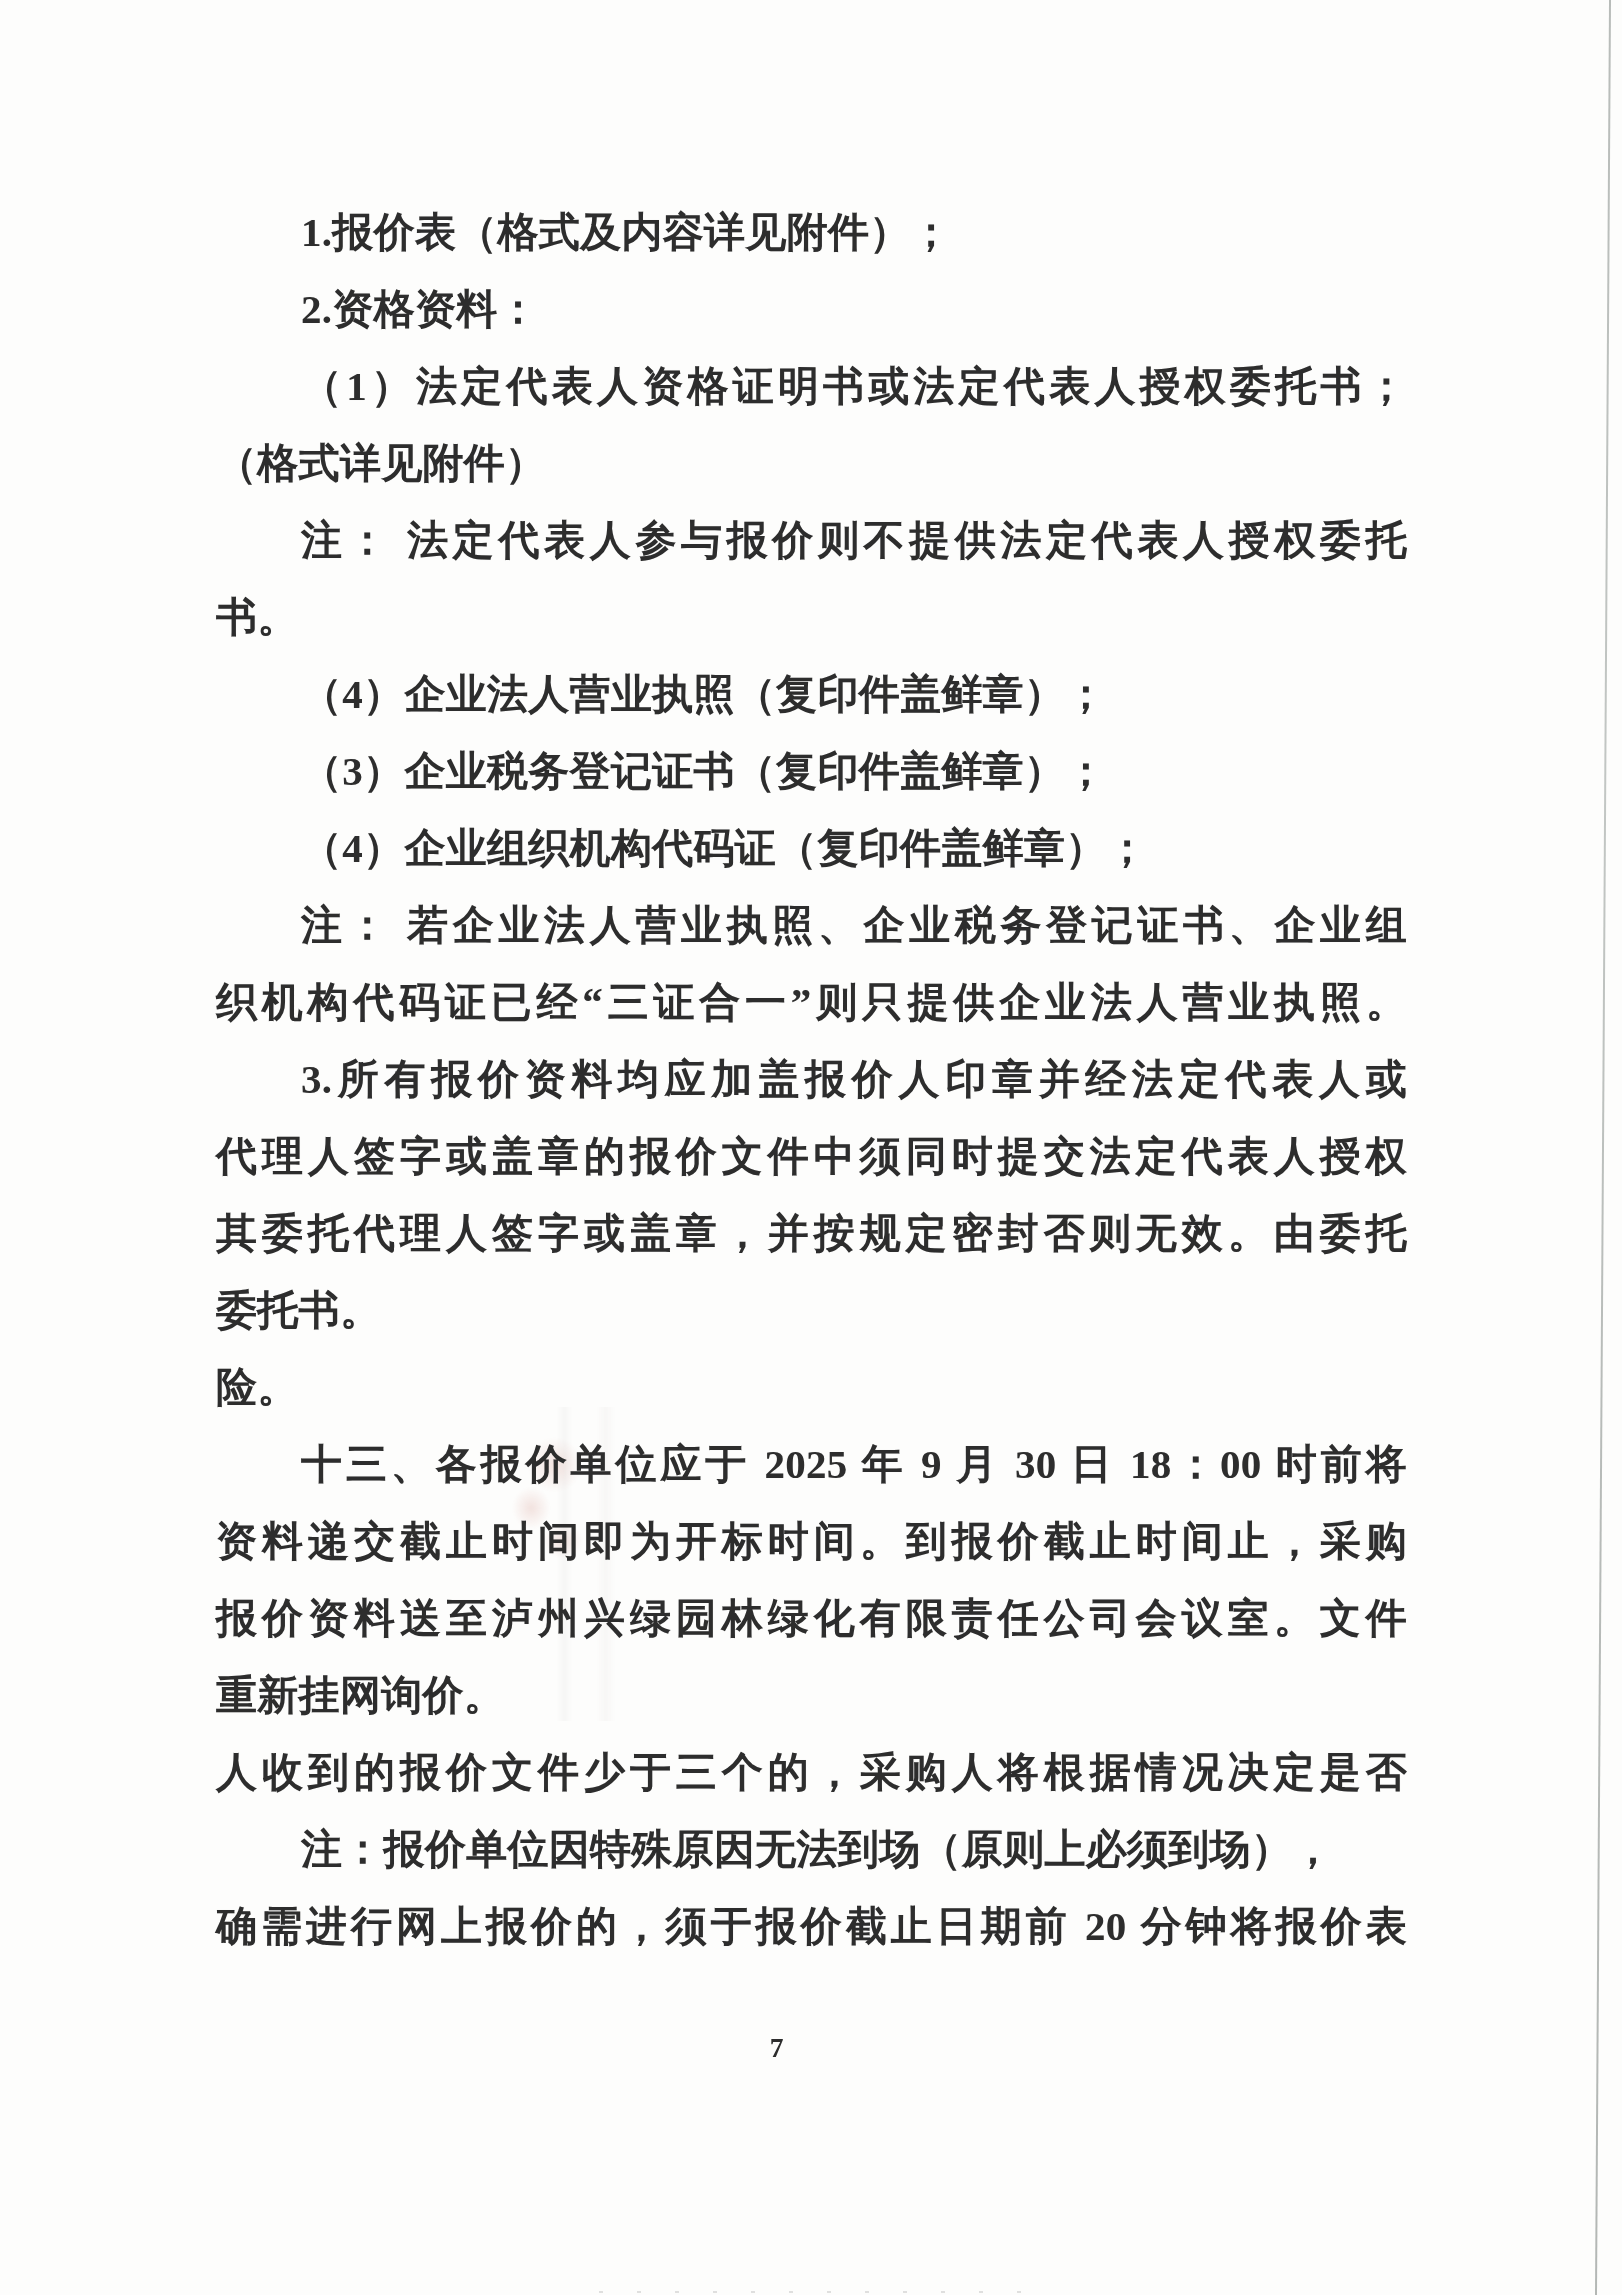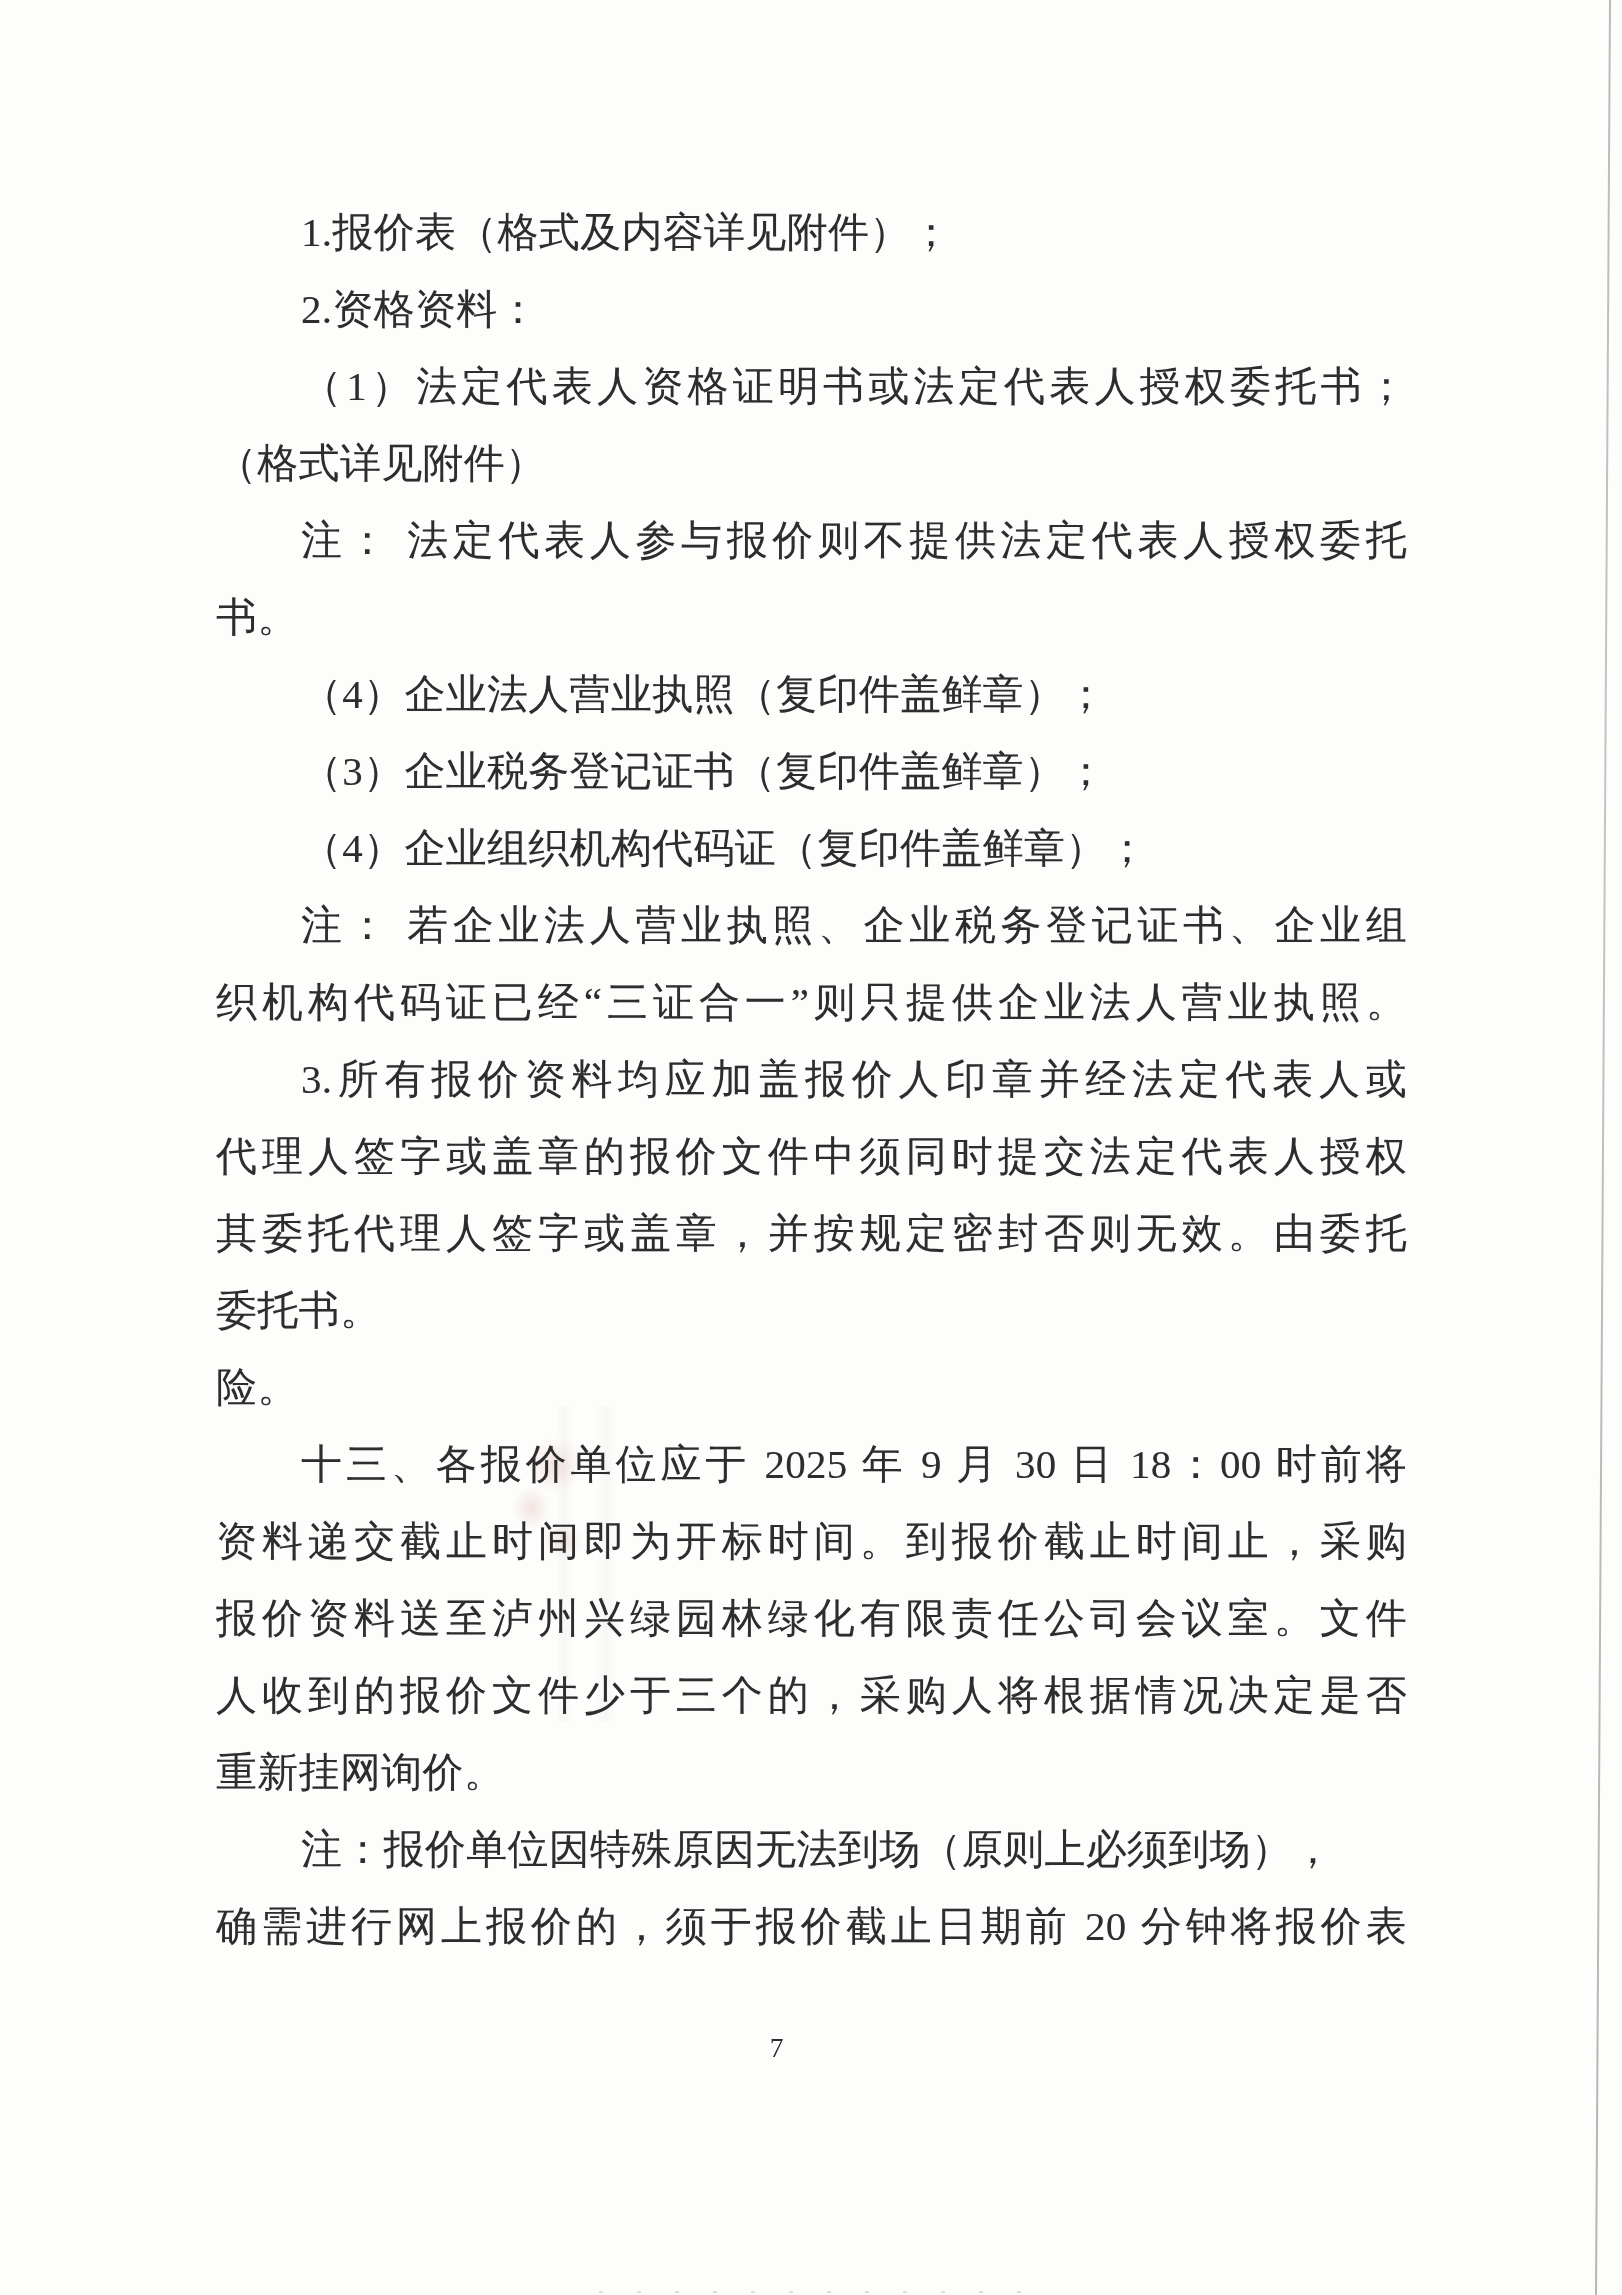--- a/index.html
+++ b/index.html
@@ -9,20 +9,21 @@
     --stamp-smudge:#cc8478;
   }
   html,body{margin:0;padding:0;background:#e9e9e9;}
   .page{
     position:relative;
     width:1623px;height:2295px;
     background:var(--paper);
     overflow:hidden;
     font-family:"Liberation Serif","DejaVu Serif",serif;
     color:var(--ink);
+    font-weight:bold;
   }
   .content{
     position:absolute;
     left:216px;right:216px;top:194px;
   }
   .line{
     margin:0;
     font-size:41px;
     line-height:77px;
     letter-spacing:0.3px;
@@ -107,22 +108,22 @@
     <p class="line in jf">注： 若企业法人营业执照、企业税务登记证书、企业组</p>
     <p class="line jf">织机构代码证已经“三证合一”则只提供企业法人营业执照。</p>
     <p class="line in jf">3.所有报价资料均应加盖报价人印章并经法定代表人或</p>
     <p class="line jf">代理人签字或盖章的报价文件中须同时提交法定代表人授权</p>
     <p class="line jf">其委托代理人签字或盖章，并按规定密封否则无效。由委托</p>
     <p class="line">委托书。</p>
     <p class="line">险。</p>
     <p class="line in jf">十三、各报价单位应于 2025 年 9 月 30 日 18：00 时前将</p>
     <p class="line jf">资料递交截止时间即为开标时间。到报价截止时间止，采购</p>
     <p class="line jf">报价资料送至泸州兴绿园林绿化有限责任公司会议室。文件</p>
+    <p class="line">重新挂网询价。</p>
     <p class="line jf">人收到的报价文件少于三个的，采购人将根据情况决定是否</p>
-    <p class="line">重新挂网询价。</p>
     <p class="line in">注：报价单位因特殊原因无法到场（原则上必须到场），</p>
     <p class="line jf">确需进行网上报价的，须于报价截止日期前 20 分钟将报价表</p>
 
     <div class="pagenum">7</div>
   </div>
 
 </div>
 
 
 </body></html>

